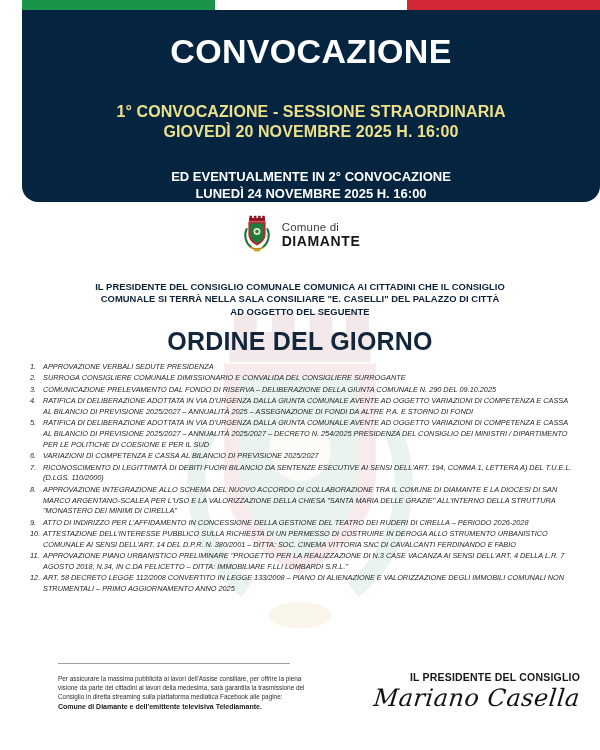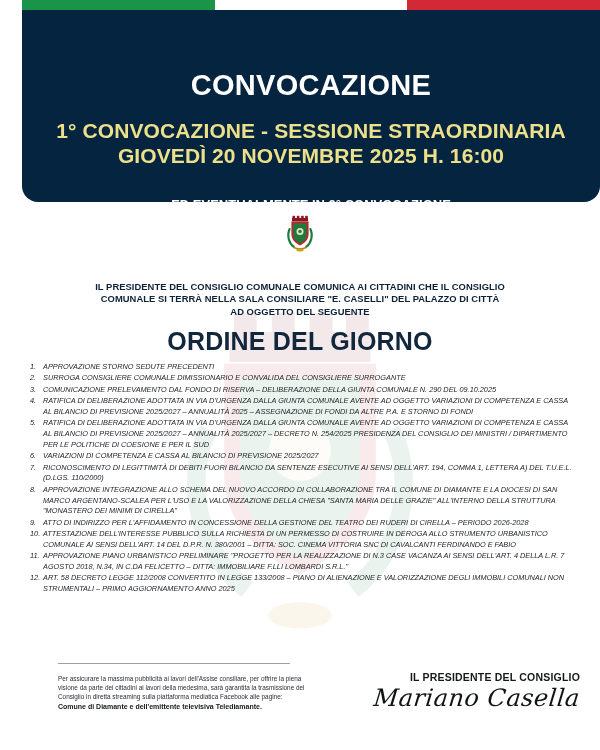--- a/index.html
+++ b/index.html
@@ -30,30 +30,29 @@
     right: 0;
     height: 192px;
     background: #042440;
     border-bottom-left-radius: 16px;
     border-bottom-right-radius: 16px;
     text-align: center;
     padding-top: 22px;
   }
   .main-title {
     color: #ffffff;
-    font-size: 29px;
+    font-size: 34px;
     font-weight: bold;
     line-height: 1.13;
     letter-spacing: 0.3px;
-    margin-top: 37px;
   }
   .subtitle-block {
-    margin-top: 16px;
+    margin-top: 32px;
     color: #ede08a;
-    font-size: 21px;
+    font-size: 16px;
     font-weight: bold;
     line-height: 1.22;
     letter-spacing: 0.1px;
   }
   .second-block {
     margin-top: 28px;
     color: #ffffff;
     font-size: 13px;
     font-weight: bold;
     line-height: 1.3;
@@ -220,20 +219,24 @@
     <rect x="22.2" y="0.8" width="2.6" height="2.6" fill="#8d1520"></rect>
     <path d="M8.4 6.6 h17.2 v12.5 c0 6.3 -5.1 9.8 -8.6 11.3 c-3.5 -1.5 -8.6 -5 -8.6 -11.3 z" fill="#c4212c"></path>
     <path d="M10.2 8.2 h13.6 v10.9 c0 5.2 -4.1 8.2 -6.8 9.5 c-2.7 -1.3 -6.8 -4.3 -6.8 -9.5 z" fill="#1f7a3e"></path>
     <circle cx="17" cy="16.4" r="3.5" fill="#e9e1c4"></circle>
     <circle cx="17" cy="16.4" r="1.7" fill="#1f7a3e"></circle>
     <path d="M6.6 14 c-3 6.5 -0.8 14.2 4.4 18.2" stroke="#1f7a3e" stroke-width="2.1" fill="none" stroke-linecap="round"></path>
     <path d="M27.4 14 c3 6.5 0.8 14.2 -4.4 18.2" stroke="#1f7a3e" stroke-width="2.1" fill="none" stroke-linecap="round"></path>
     <path d="M11 32.4 c2.2 1.9 9.8 1.9 12 0" stroke="#b8860b" stroke-width="1.7" fill="none" stroke-linecap="round"></path>
     <ellipse cx="17" cy="35.1" rx="3.6" ry="1.5" fill="#c9a227"></ellipse>
   </svg>
+  <div class="logo-text">
+    <div class="logo-line1">Comune di</div>
+    <div class="logo-line2">DIAMANTE</div>
+  </div>
 </div>
 
 <svg class="watermark" viewBox="0 0 34 40" preserveAspectRatio="xMidYMid meet">
   <rect x="9" y="3" width="16" height="3.4" fill="#8d1520"></rect>
   <rect x="9.5" y="0.8" width="2.6" height="2.6" fill="#8d1520"></rect>
   <rect x="13.8" y="0.8" width="2.6" height="2.6" fill="#8d1520"></rect>
   <rect x="18.1" y="0.8" width="2.6" height="2.6" fill="#8d1520"></rect>
   <rect x="22.2" y="0.8" width="2.6" height="2.6" fill="#8d1520"></rect>
   <path d="M8.4 6.6 h17.2 v12.5 c0 6.3 -5.1 9.8 -8.6 11.3 c-3.5 -1.5 -8.6 -5 -8.6 -11.3 z" fill="#c4212c"></path>
   <path d="M10.2 8.2 h13.6 v10.9 c0 5.2 -4.1 8.2 -6.8 9.5 c-2.7 -1.3 -6.8 -4.3 -6.8 -9.5 z" fill="#1f7a3e"></path>
@@ -247,21 +250,21 @@
   <div>IL PRESIDENTE DEL CONSIGLIO COMUNALE COMUNICA AI CITTADINI CHE IL CONSIGLIO</div>
   <div>COMUNALE SI TERRÀ NELLA SALA CONSILIARE "E. CASELLI" DEL PALAZZO DI CITTÀ</div>
   <div>AD OGGETTO DEL SEGUENTE</div>
 </div>
 
 <div class="odg-heading" style="color: rgb(18, 38, 60);">ORDINE DEL GIORNO</div>
 
 <div class="agenda">
     <div class="agenda-item">
       <span class="agenda-num">1.</span>
-      <span class="agenda-text">APPROVAZIONE STORNO SEDUTE PRECEDENTI</span>
+      <span class="agenda-text">APPROVAZIONE VERBALI SEDUTE PRESIDENZA</span>
     </div>
     <div class="agenda-item">
       <span class="agenda-num">2.</span>
       <span class="agenda-text">SURROGA CONSIGLIERE COMUNALE DIMISSIONARIO E CONVALIDA DEL CONSIGLIERE SURROGANTE</span>
     </div>
     <div class="agenda-item">
       <span class="agenda-num">3.</span>
       <span class="agenda-text">COMUNICAZIONE PRELEVAMENTO DAL FONDO DI RISERVA – DELIBERAZIONE DELLA GIUNTA COMUNALE N. 290 DEL 09.10.2025</span>
     </div>
     <div class="agenda-item">

